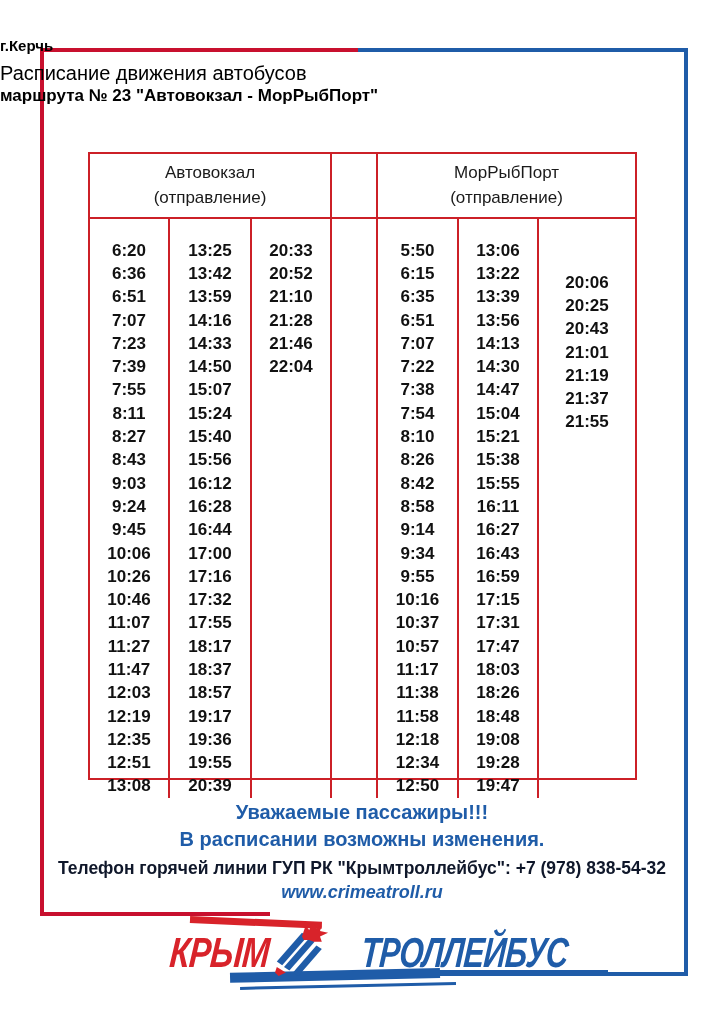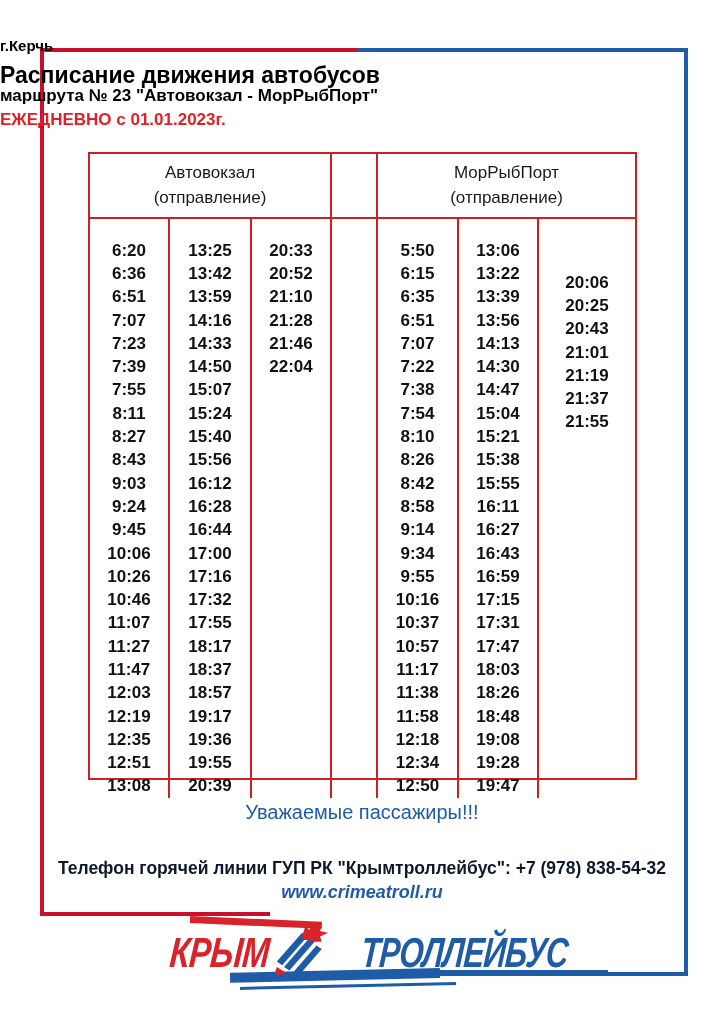--- a/index.html
+++ b/index.html
@@ -9,21 +9,21 @@
   }
   
   .frame-seg{position:absolute;}
   .frame-top{left:40px;top:48px;width:648px;height:4px;
     background:linear-gradient(90deg,#C8102E 0 49%,#1F5CA8 49%);}
   .frame-left{left:40px;top:48px;width:4px;height:868px;background:#C8102E;}
   .frame-right{left:684px;top:48px;width:4px;height:928px;background:#1F5CA8;}
   .frame-bottom-left{left:40px;top:912px;width:230px;height:4px;background:#C8102E;}
   .frame-bottom-right{left:428px;top:972px;width:260px;height:4px;background:#1F5CA8;}
   .title-city{position:absolute;left:0;top:37px;width:724px;font-size:15px;font-weight:bold;}
-  .title-line1{position:absolute;left:0;top:62px;width:724px;font-size:23px;font-weight:bold;}
+  .title-line1{position:absolute;left:0;top:62px;width:724px;font-size:20px;font-weight:normal;}
   .title-line2{position:absolute;left:0;top:86px;width:724px;font-size:17px;font-weight:bold;}
   .title-line3{position:absolute;left:0;top:110px;width:724px;font-size:17px;font-weight:bold;color:#E31E24;}
   
   .schedule-table{
     position:absolute;left:88px;top:152px;width:549px;height:628px;
     display:grid;box-sizing:border-box;
     grid-template-columns:80px 82px 80px 46px 81px 80px 1fr;
     grid-template-rows:65px 1fr;
     border:2px solid #CC2027;
   }
@@ -33,21 +33,21 @@
        align-items:center;justify-content:center;font-size:17px;font-weight:normal;color:#1a1a1a;line-height:1.45;}
   .hdr-left{grid-column:1/4;}
   .hdr-gap{grid-column:4/5;}
   .hdr-right{grid-column:5/8;border-right:none;}
   .time-col{grid-row:2;padding-top:20px;}
   .gap-col{grid-row:2;}
   .time-cell{height:23.3px;display:flex;align-items:center;justify-content:center;
     font-size:17px;font-weight:bold;color:#111;}
   
   .notice1{position:absolute;left:0;top:801px;width:724px;text-align:center;
-    font-size:20px;font-weight:normal;color:#1F5CA8;}
+    font-size:20px;font-weight:bold;color:#1F5CA8;}
   .notice2{position:absolute;left:0;top:828px;width:724px;text-align:center;
     font-size:20px;font-weight:bold;color:#1F5CA8;}
   .hotline{position:absolute;left:0;top:858px;width:724px;text-align:center;
     font-size:17.5px;font-weight:bold;color:#0f172a;}
   .website{position:absolute;left:0;top:882px;width:724px;text-align:center;
     font-size:18px;font-weight:bold;font-style:italic;color:#1F5CA8;}
   
   .logo{position:absolute;left:150px;top:912px;width:460px;height:92px;}
   .logo-red-stripe{position:absolute;left:40px;top:4px;width:132px;height:7px;background:#D8232A;
     transform:rotate(2.5deg);transform-origin:left center;}
@@ -70,21 +70,20 @@
 
   <div class="frame-seg frame-top"></div>
   <div class="frame-seg frame-left"></div>
   <div class="frame-seg frame-right"></div>
   <div class="frame-seg frame-bottom-left"></div>
   <div class="frame-seg frame-bottom-right"></div>
 
   <div class="title-city">г.Керчь</div>
   <div class="title-line1">Расписание движения автобусов</div>
   <div class="title-line2">маршрута № 23 "Автовокзал - МорРыбПорт"</div>
-  <div class="title-line3">ЕЖЕДНЕВНО с 01.01.2023г.</div>
 
   <div class="schedule-table">
     <div class="cell hdr hdr-left">
       <span>Автовокзал</span>
       <span>(отправление)</span>
     </div>
     <div class="cell hdr hdr-gap"></div>
     <div class="cell hdr hdr-right">
       <span>МорРыбПорт</span>
       <span>(отправление)</span>
@@ -208,20 +207,21 @@
         <div class="time-cell">20:25</div>
         <div class="time-cell">20:43</div>
         <div class="time-cell">21:01</div>
         <div class="time-cell">21:19</div>
         <div class="time-cell">21:37</div>
         <div class="time-cell">21:55</div>
       </div>
   </div>
 
   <div class="notice1">Уважаемые пассажиры!!!</div>
+  <div class="notice2">В расписании возможны изменения.</div>
   <div class="hotline">Телефон горячей линии ГУП РК "Крымтроллейбус": +7 (978) 838-54-32</div>
   <div class="website">www.crimeatroll.ru</div>
 
   <div class="logo">
     <div class="logo-red-stripe"></div>
     <div class="logo-blue-bar"></div>
     <div class="logo-blue-line"></div>
     <div class="logo-blue-bar2"></div>
     <div class="logo-row">
       <span class="logo-krym">КРЫМ</span>

